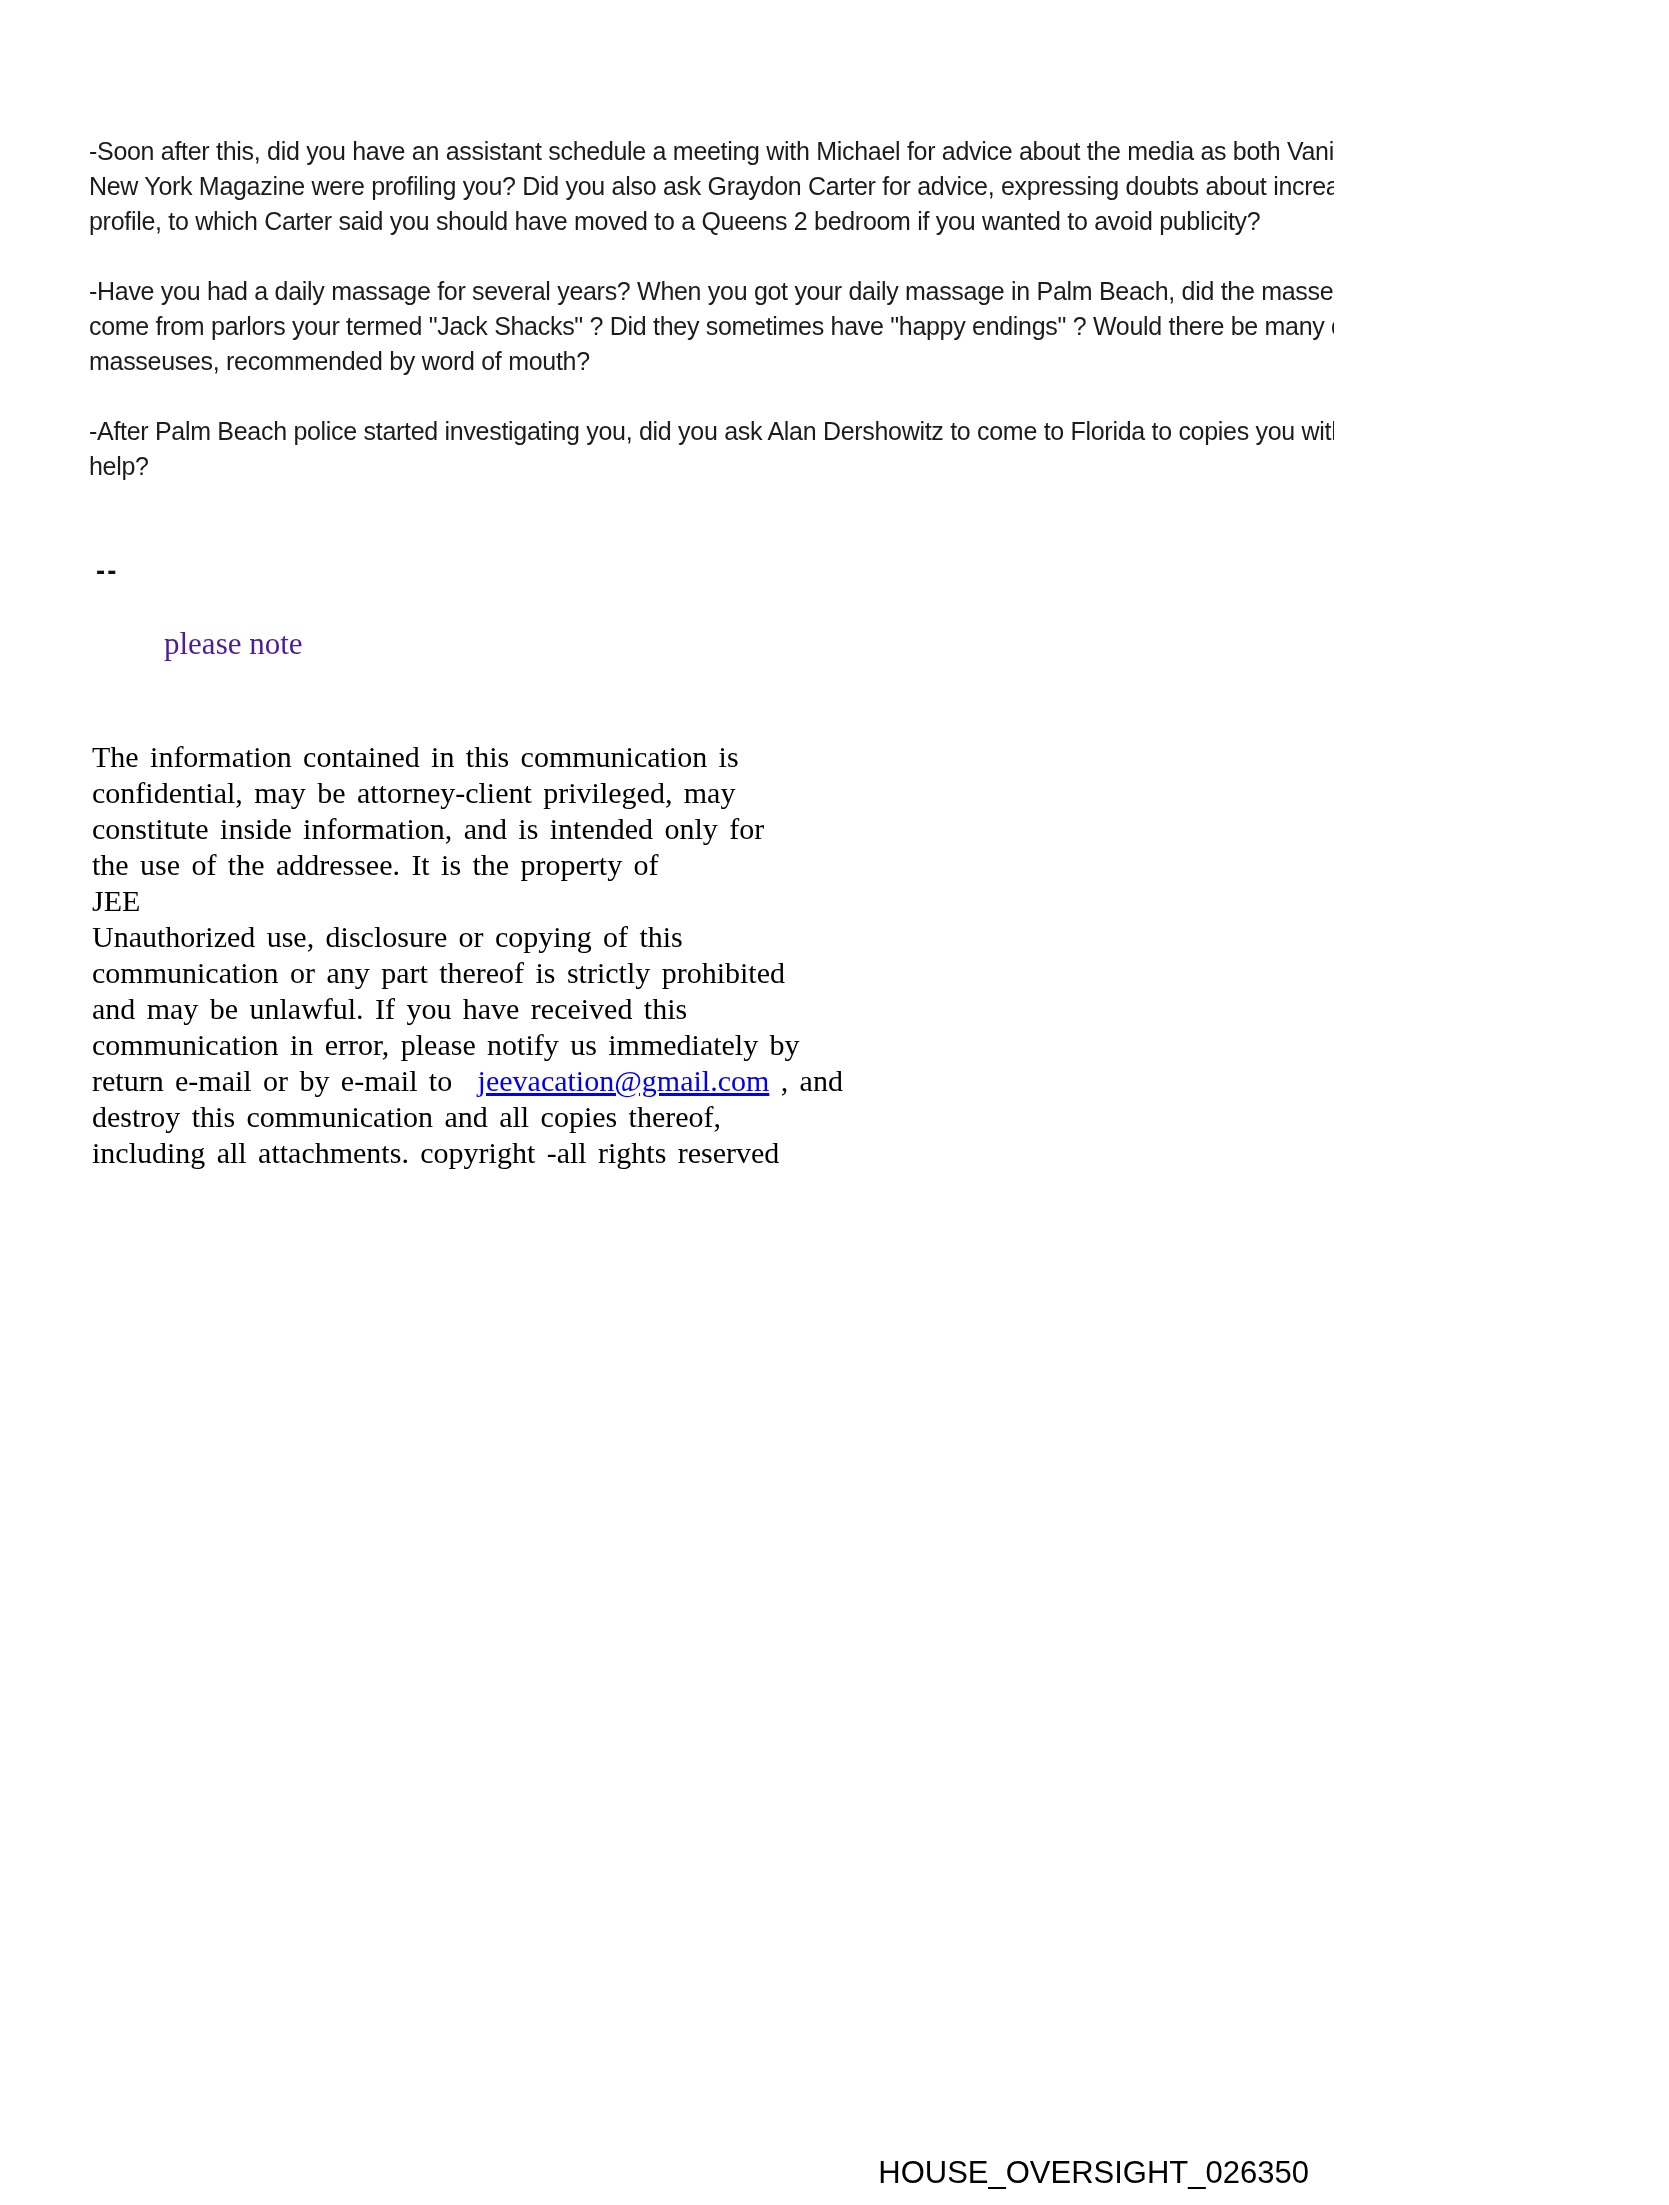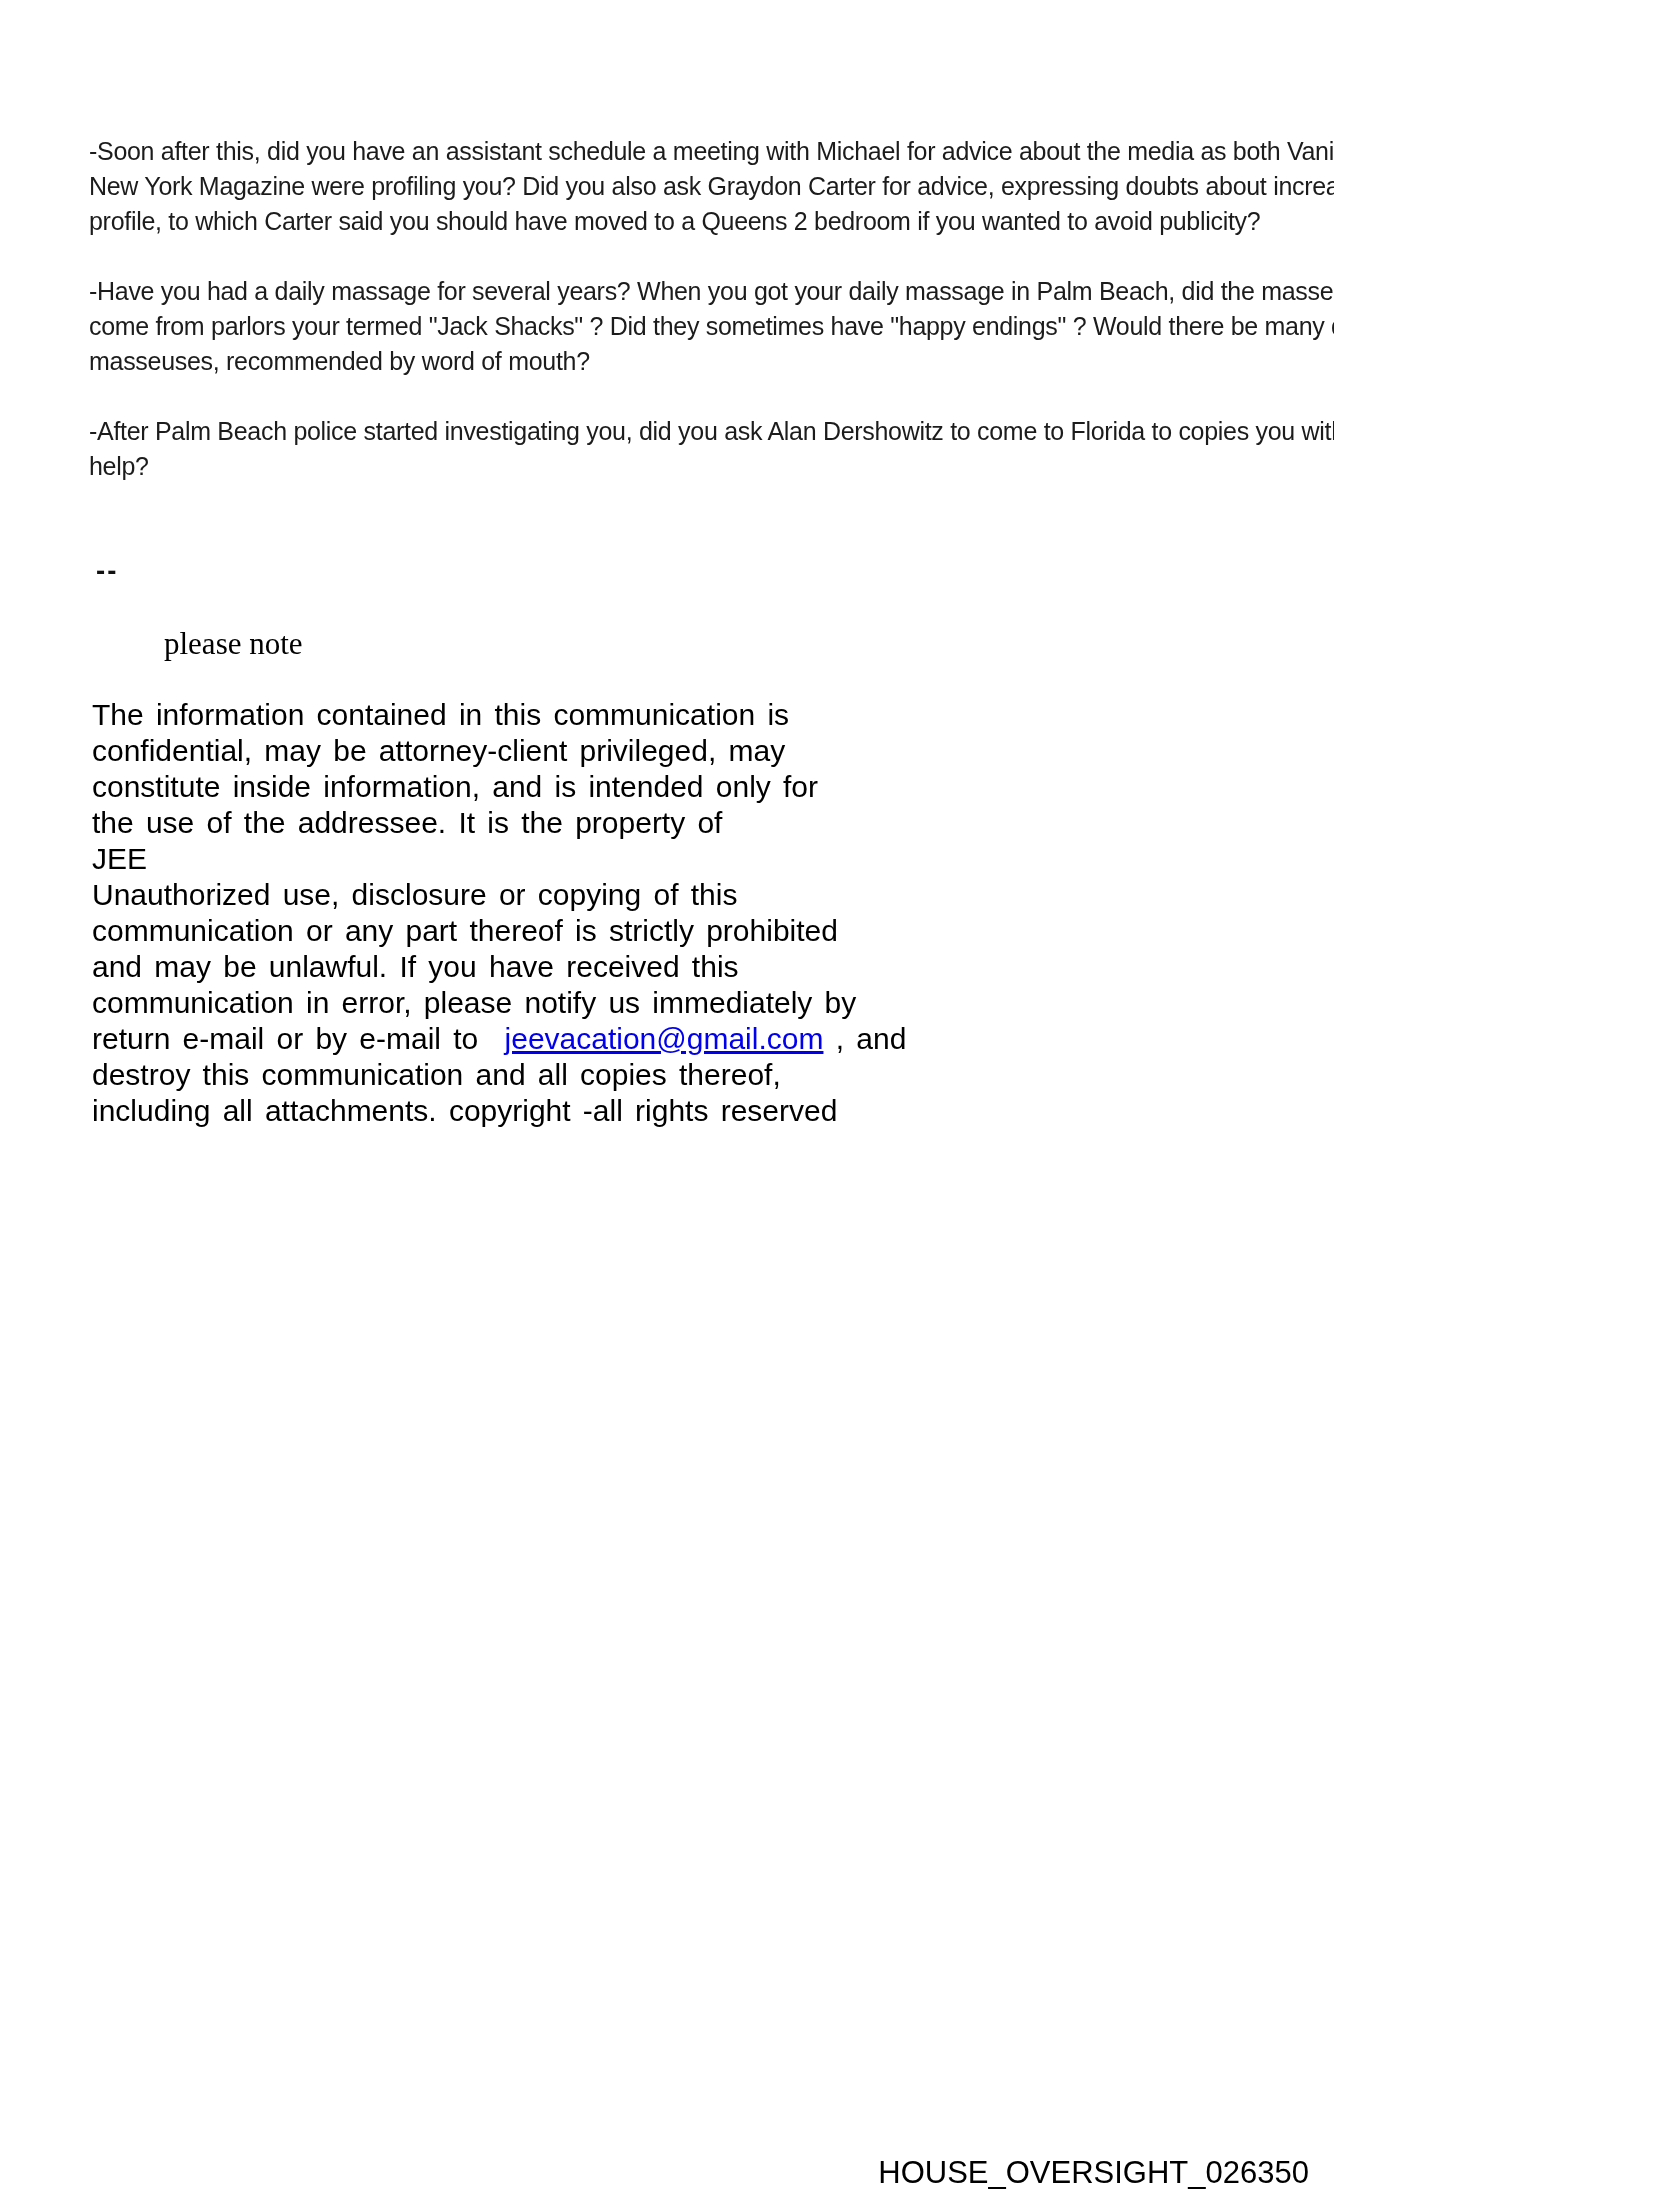--- a/index.html
+++ b/index.html
@@ -37,28 +37,28 @@
     font-weight: 700;
     letter-spacing: 2px;
     color: #111111;
   }
   .note-heading {
     position: absolute;
     left: 164px;
     top: 626px;
     font-family: "Liberation Serif", serif;
     font-size: 31px;
-    color: #000000;
+    color: #4c1d95;
   }
   .disclaimer {
     position: absolute;
     left: 92px;
-    top: 661px;
+    top: 703px;
     width: 949px;
-    font-family: Liberation Sans, sans-serif;
+    font-family: Liberation Serif, serif;
     font-size: 30px;
     line-height: 36px;
     word-spacing: 3.9px;
     color: #000000;
     white-space: pre-line;
   }
   .email-link {
     color: #0000ee;
     text-decoration: underline;
     cursor: pointer;

